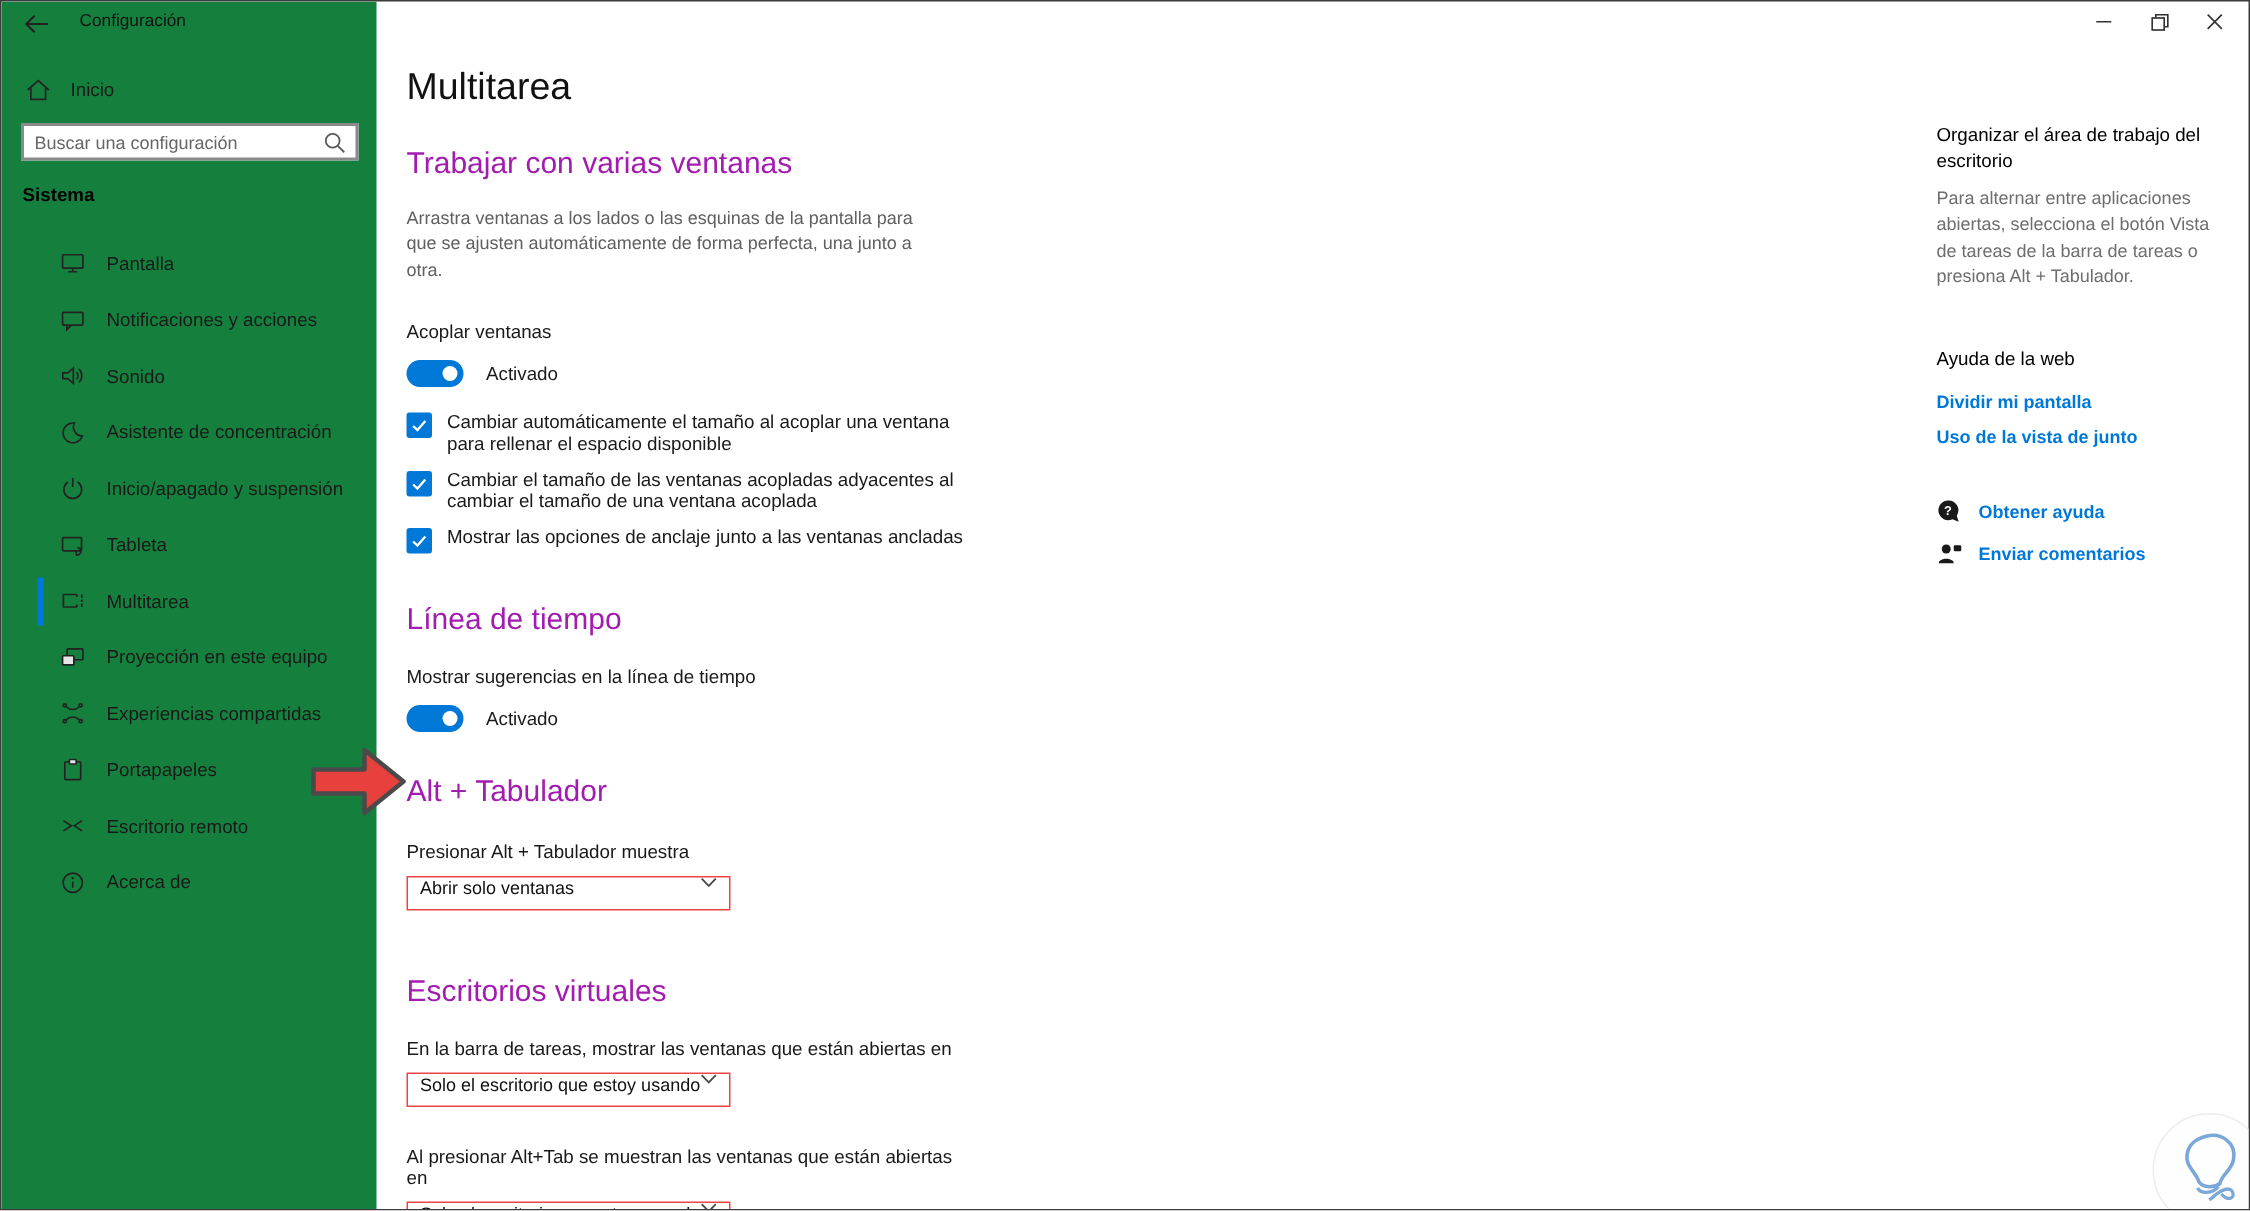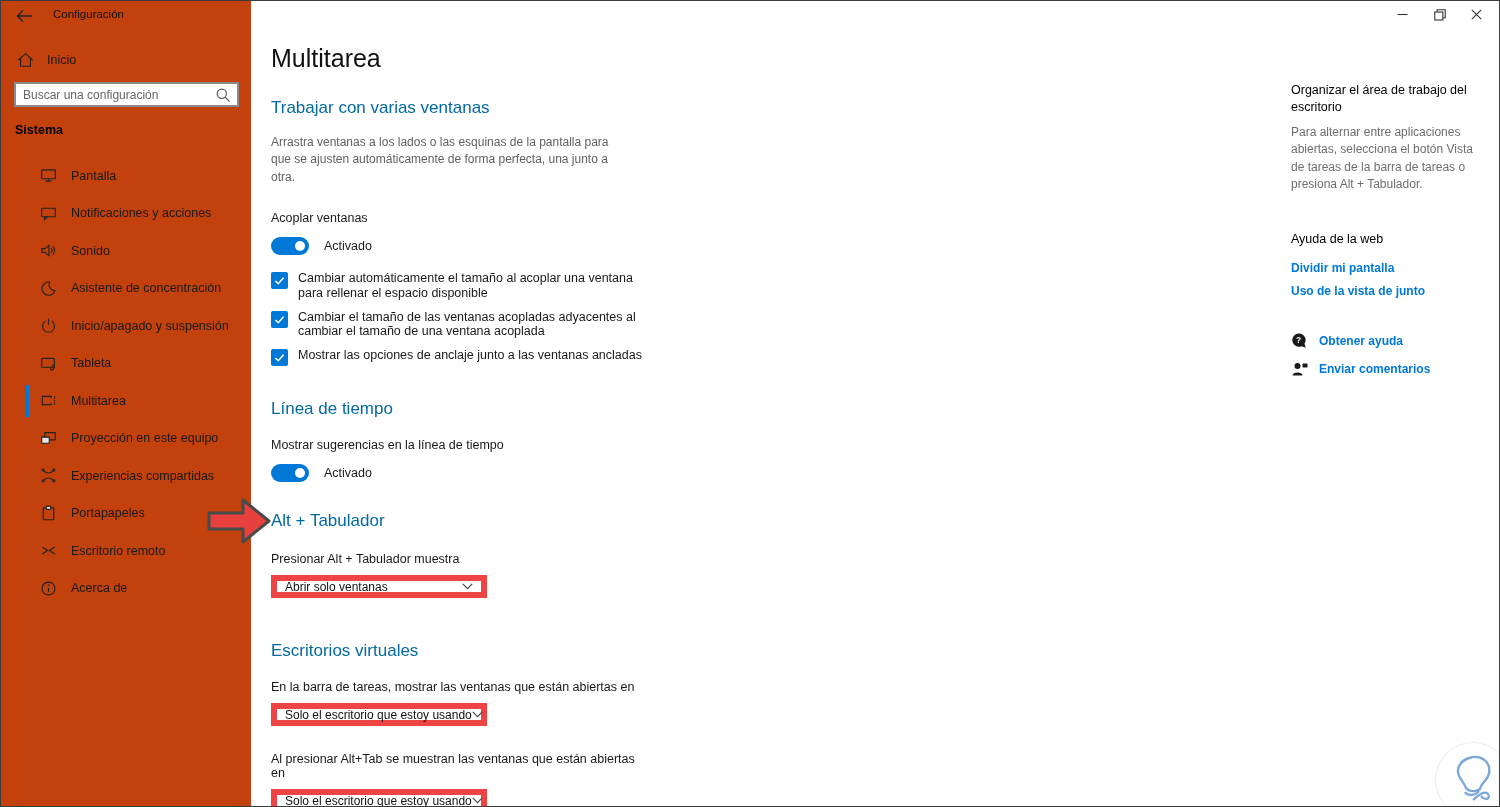--- a/index.html
+++ b/index.html
@@ -8,21 +8,21 @@
     font-family:"Liberation Sans", sans-serif;
     background:#fff; color:#1a1a1a; overflow:hidden;
   }
   .window {
     position:relative; width:1500px; height:807px;
     border:1px solid #3c3c3c; background:#fff; overflow:hidden;
   }
   
   .sidebar {
     position:absolute; left:0; top:0; width:250px; height:100%;
-    background:#c2410c;
+    background:#15803d;
   }
   .titlebar-left { position:absolute; left:0; top:0; width:250px; height:30px; }
   .back-btn { position:absolute; left:12px; top:4px; width:22px; height:22px; display:flex; align-items:center; justify-content:center; cursor:default; }
   .app-title { position:absolute; left:52px; top:7px; font-size:11.5px; color:#111; }
   .home-row { position:absolute; left:0; top:44px; width:250px; height:30px; display:flex; align-items:center; padding-left:16px; }
   .home-row .nlabel { margin-left:13px; font-size:12.5px; }
   .searchbox {
     position:absolute; left:13px; top:81px; width:225px; height:25px;
     background:#fff; border:2px solid #8a8a8a; display:flex; align-items:center;
   }
@@ -44,40 +44,40 @@
   .nav-item.selected::before {
     content:""; position:absolute; left:0; top:3px; bottom:3px; width:4px; background:#0078d7;
   }
   svg.ic { stroke:#222; fill:none; stroke-width:1.2; }
   
   .win-controls { position:absolute; right:4px; top:0; display:flex; }
   .wc-btn { width:37px; height:27px; display:flex; align-items:center; justify-content:center; }
   
   .main-col { position:absolute; left:270px; top:0; width:380px; }
   h1.page-title { margin-top:43px; font-size:25px; font-weight:normal; color:#111; }
-  h2.sec { font-size:17px; font-weight:normal; color:#0369a1; }
+  h2.sec { font-size:20px; font-weight:normal; color:#a21caf; }
   .sec-snap { margin-top:25px; }
   .desc { margin-top:16px; width:350px; font-size:12px; line-height:1.45; color:#5f5f5f; }
   .ctl-label { font-size:12.5px; color:#191919; }
   .lbl-acoplar { margin-top:25px; }
   .toggle-row { margin-top:12px; display:flex; align-items:center; }
   .toggle { position:relative; width:38px; height:18px; border-radius:9px; background:#0078d7; flex:none; }
   .toggle .knob { position:absolute; right:4px; top:4px; width:10px; height:10px; border-radius:50%; background:#fff; }
   .toggle-state { margin-left:15px; font-size:12.5px; }
   .cb-list { margin-top:16px; }
   .cb-row { display:flex; margin-bottom:9px; }
   .cb-box { width:17px; height:17px; flex:none; background:#0078d7; border-radius:2px; display:flex; align-items:center; justify-content:center; margin-top:1px; }
   .cb-row .ctl-label { margin-left:10px; width:345px; line-height:1.18; }
   .sec-timeline { margin-top:33px; }
   .lbl-timeline { margin-top:19px; }
   .sec-alttab { margin-top:29px; }
   .lbl-alttab { margin-top:21px; }
   .dropdown {
-    margin-top:9px; width:216px; height:23px; border:6px solid #ef4444; background:#fff;
-    display:flex; align-items:center; padding:0 8px; cursor:default;
+    margin-top:9px; width:216px; height:23px; border:1px solid #ef4444; background:#fff;
+    display:flex; align-items:flex-start; padding:0 8px; cursor:default;
   }
   .dropdown .dval { flex:1; font-size:12px; color:#111; white-space:nowrap; }
   .dropdown .chev { flex:none; width:11px; height:7px; }
   .sec-vd { margin-top:43px; }
   .lbl-vd1 { margin-top:19px; }
   .lbl-vd2 { margin-top:26px; }
   
   .aside { position:absolute; left:1290px; top:81px; width:195px; }
   .aside-h { font-size:12.5px; color:#000; line-height:1.35; }
   .aside-body { margin-top:8px; font-size:12px; color:#6e6e6e; line-height:1.45; }

